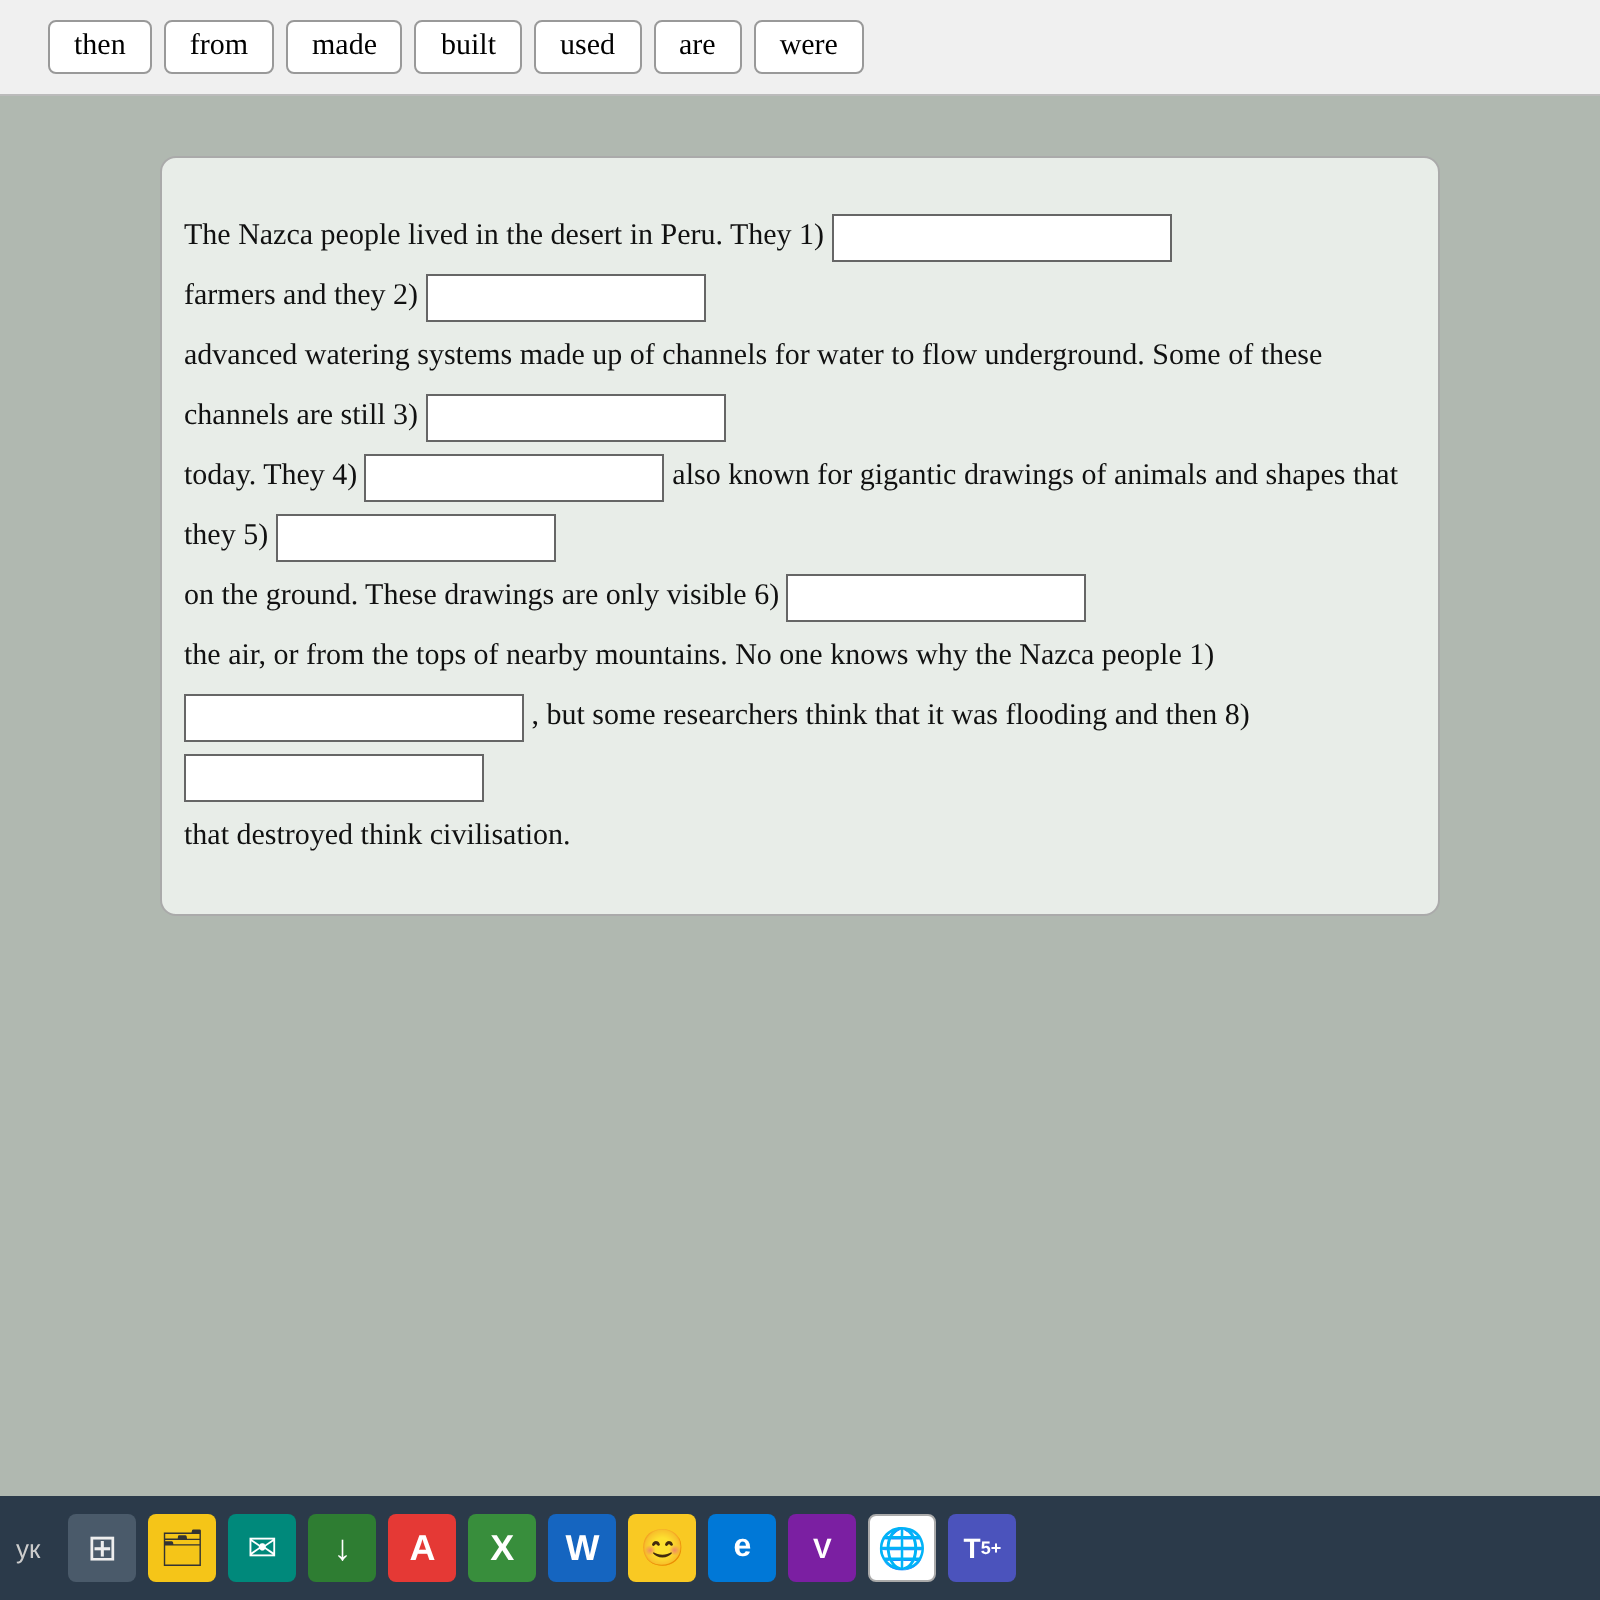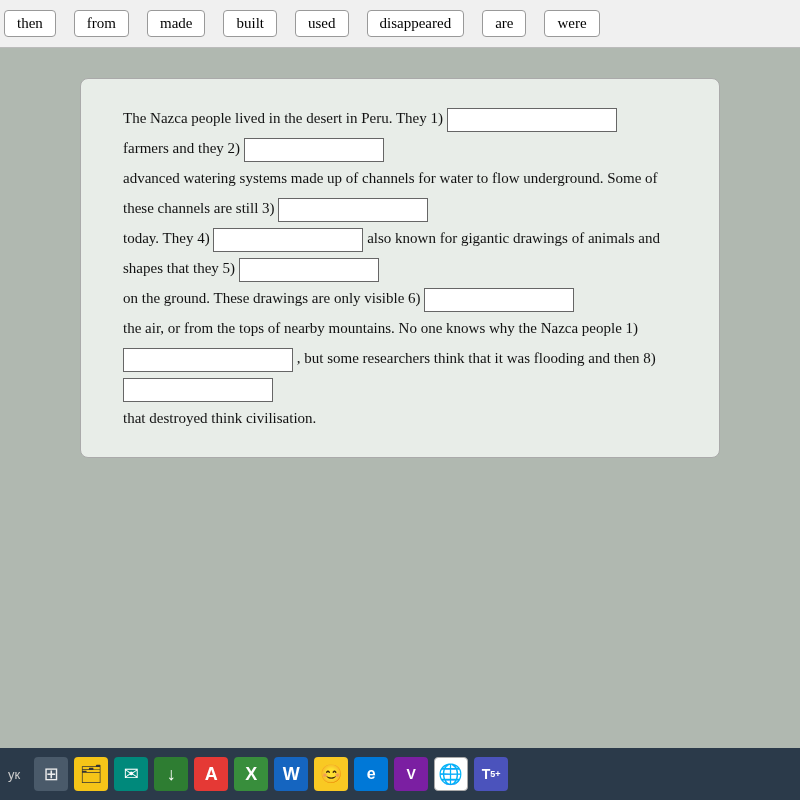--- a/index.html
+++ b/index.html
@@ -10,24 +10,24 @@
       height: 800px;
       overflow: hidden;
       display: flex;
       flex-direction: column;
     }
 
     
     .word-bank {
       background: #f0f0f0;
       border-bottom: 1px solid #bbb;
-      padding: 10px 4px;
+      padding: 10px 24px;
       display: flex;
       flex-wrap: wrap;
-      gap: 18px;
+      gap: 6px;
       align-items: center;
     }
 
     .word-chip {
       border: 1px solid #999;
       border-radius: 4px;
       padding: 4px 12px;
       font-size: 15px;
       font-family: Georgia, serif;
       background: #fff;
@@ -42,21 +42,21 @@
       display: flex;
       justify-content: center;
       align-items: flex-start;
       padding: 30px 40px;
     }
 
     .exercise-box {
       background: #e8ede8;
       border: 1px solid #aaa;
       border-radius: 8px;
-      padding: 24px 42px;
+      padding: 24px 11px;
       font-size: 15px;
       line-height: 2.0;
       color: #111;
       width: 100%;
       max-width: 640px;
     }
 
     .fill-input {
       display: inline-block;
       border: 1px solid #666;
@@ -116,21 +116,20 @@
   </style>
 </head>
 <body>
 
 <div class="word-bank">
   <span class="word-chip">then</span>
   <span class="word-chip">from</span>
   <span class="word-chip">made</span>
   <span class="word-chip">built</span>
   <span class="word-chip">used</span>
-  <span class="word-chip">disappeared</span>
   <span class="word-chip">are</span>
   <span class="word-chip">were</span>
 </div>
 
 <div class="main-area">
   <div class="exercise-box">
     <div class="paragraph">
       <span>The Nazca people lived in the desert in Peru. They 1)</span>
       <input class="fill-input" style="width: 170px;" type="text">
       <br>

